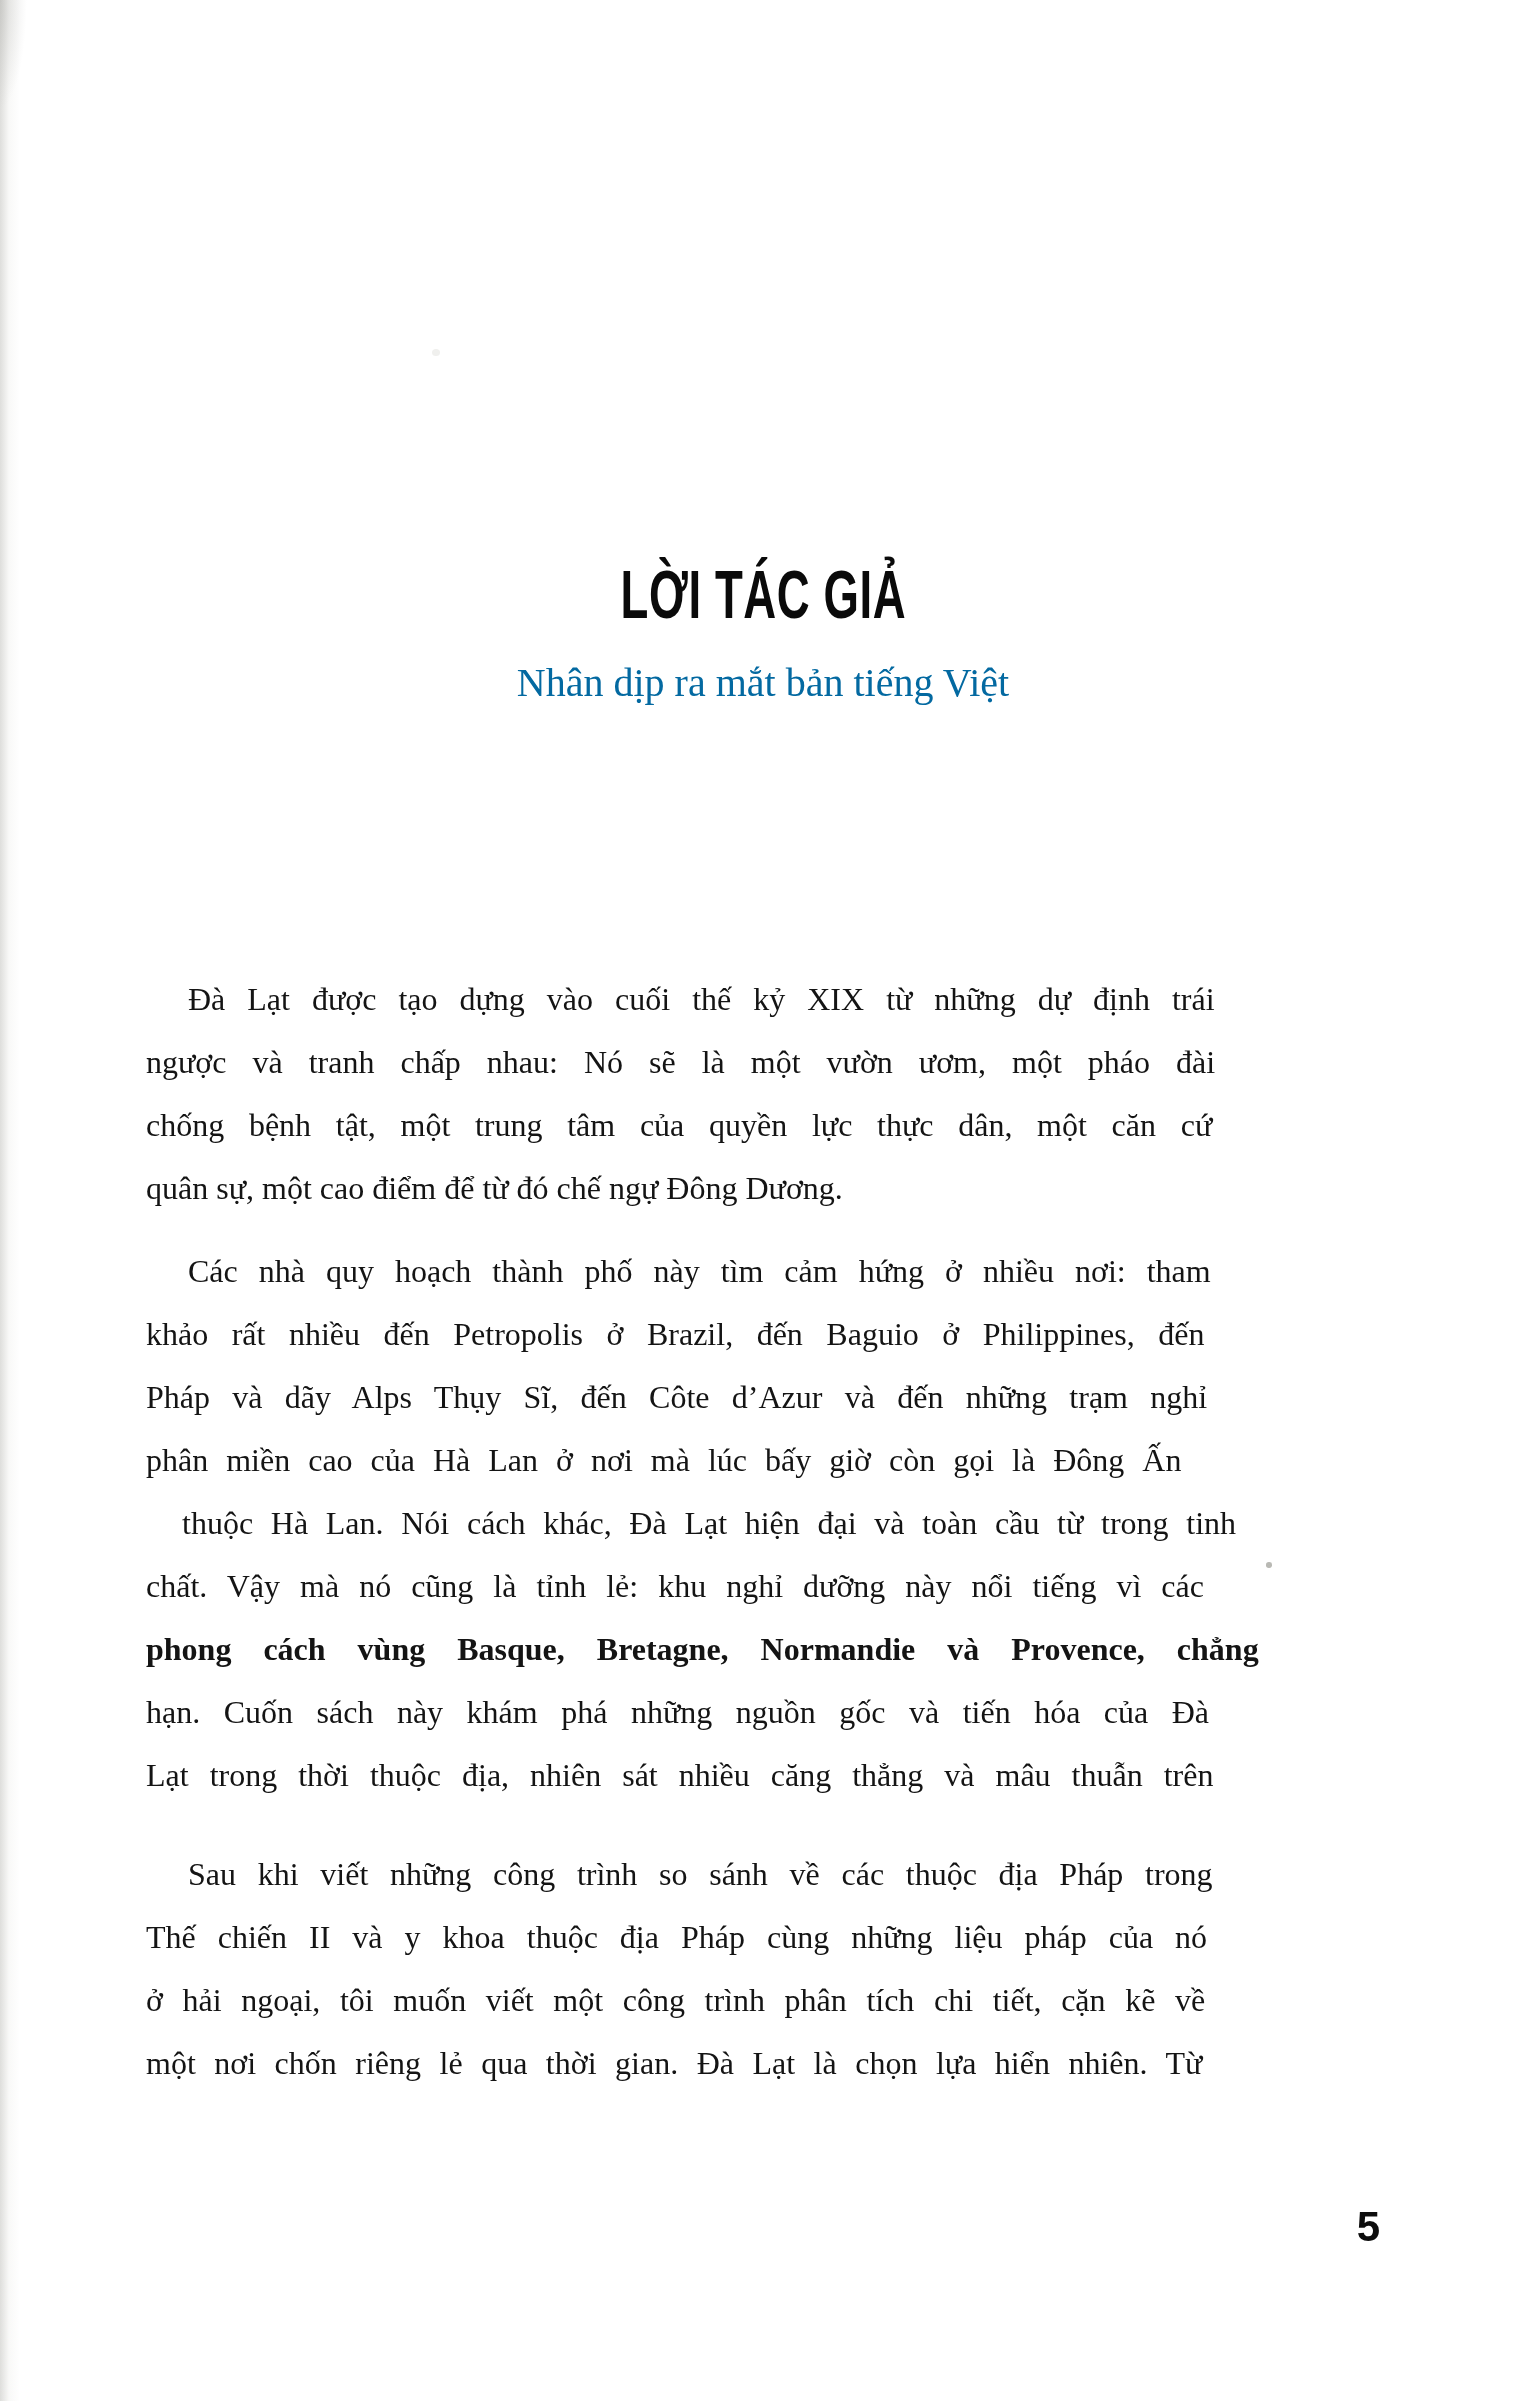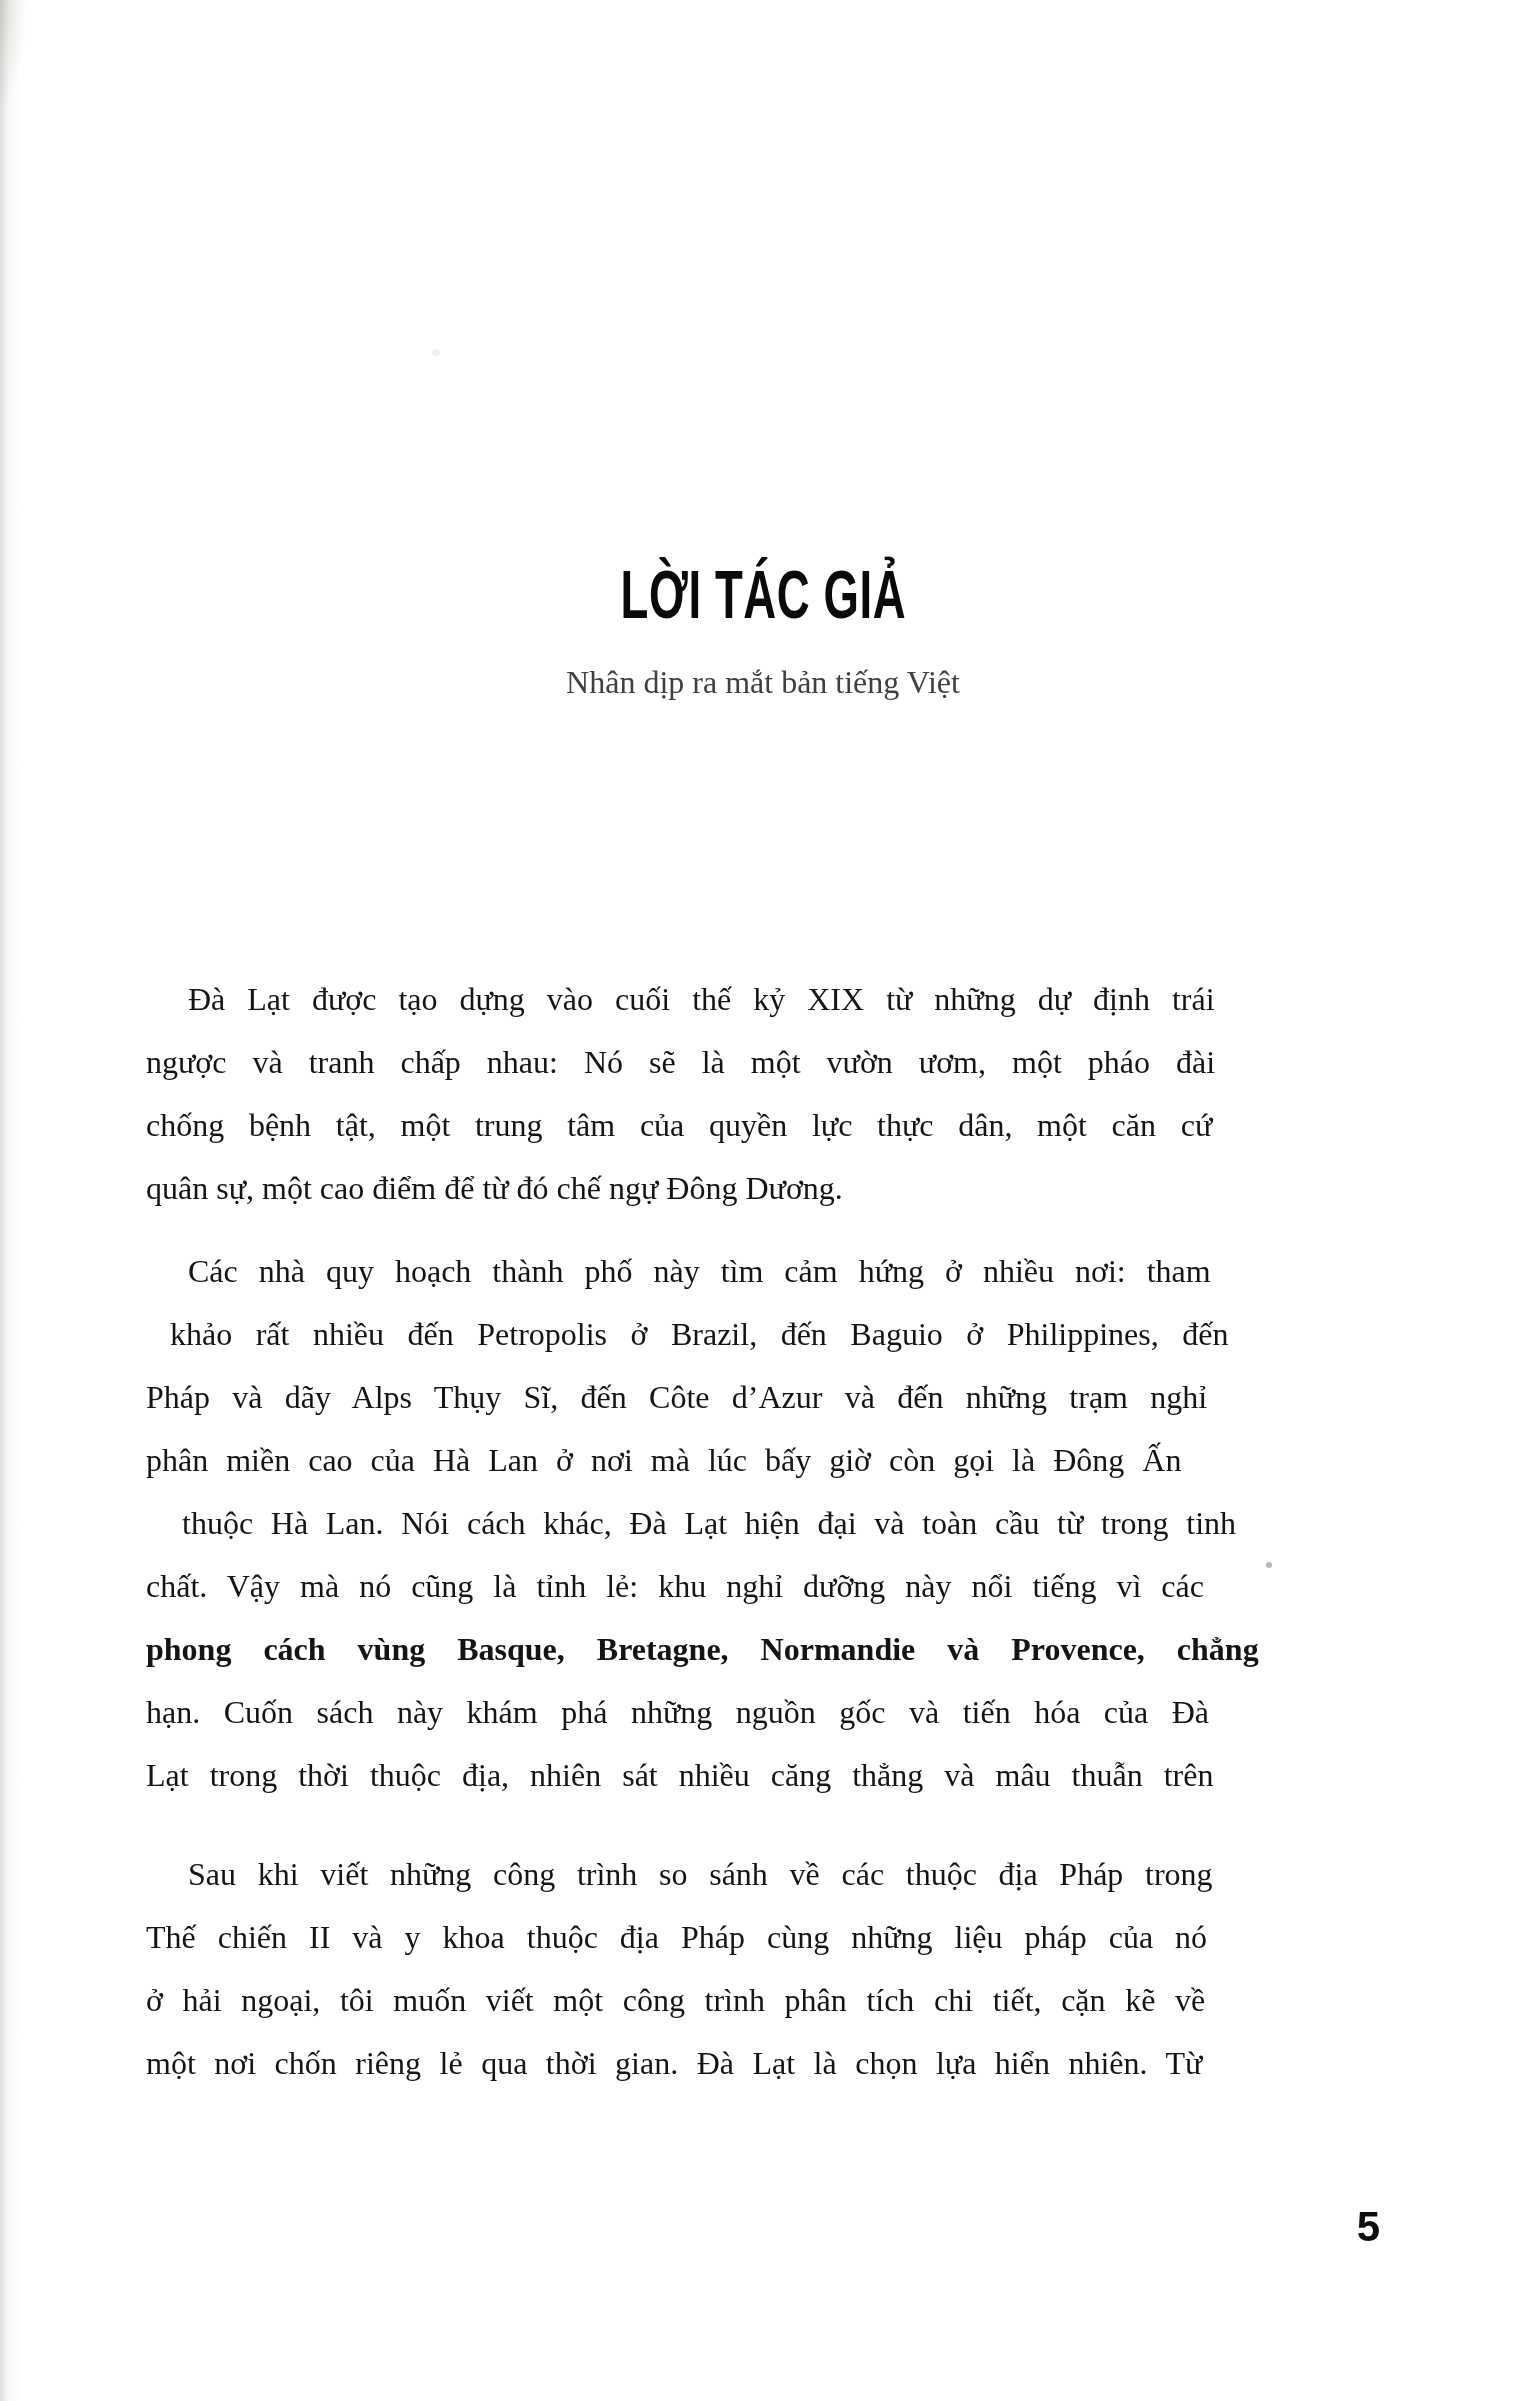--- a/index.html
+++ b/index.html
@@ -38,23 +38,23 @@
     font-size: 69px;
     line-height: 73px;
     letter-spacing: 0.9px;
     color: #0a0a0a;
     transform: scaleX(0.66);
     transform-origin: center;
     white-space: nowrap;
   }
   .subtitle-text {
     display: inline-block;
-    font-size: 32px;
+    font-size: 40px;
     line-height: 47px;
-    color: #404040;
+    color: #0369a1;
     white-space: nowrap;
   }
 
   .body-text {
     position: absolute;
     left: 146px; top: 968px;
     width: 1234px;
     font-size: 32px;
     color: #141414;
   }
@@ -100,21 +100,21 @@
 
   <div class="body-text">
       <div class="para">
         <div class="line first fit"><span style="word-spacing: 14px;">Đà Lạt được tạo dựng vào cuối thế kỷ XIX từ những dự định trái</span></div>
         <div class="line fit"><span style="word-spacing: 18px;">ngược và tranh chấp nhau: Nó sẽ là một vườn ươm, một pháo đài</span></div>
         <div class="line fit"><span style="word-spacing: 16.7px;">chống bệnh tật, một trung tâm của quyền lực thực dân, một căn cứ</span></div>
         <div class="line"><span>quân sự, một cao điểm để từ đó chế ngự Đông Dương.</span></div>
       </div>
       <div class="para">
         <div class="line first fit"><span style="word-spacing: 13px;">Các nhà quy hoạch thành phố này tìm cảm hứng ở nhiều nơi: tham</span></div>
-        <div class="line fit"><span style="word-spacing: 15.5px; margin-left: 24px;">khảo rất nhiều đến Petropolis ở Brazil, đến Baguio ở Philippines, đến</span></div>
+        <div class="line fit"><span style="word-spacing: 15.5px;">khảo rất nhiều đến Petropolis ở Brazil, đến Baguio ở Philippines, đến</span></div>
         <div class="line fit"><span style="word-spacing: 14.3px;">Pháp và dãy Alps Thụy Sĩ, đến Côte d’Azur và đến những trạm nghỉ</span></div>
         <div class="line fit"><span style="word-spacing: 10px;">phân miền cao của Hà Lan ở nơi mà lúc bấy giờ còn gọi là Đông Ấn</span></div>
         <div class="line fit"><span style="word-spacing: 9.7px; margin-left: 36px;">thuộc Hà Lan. Nói cách khác, Đà Lạt hiện đại và toàn cầu từ trong tinh</span></div>
         <div class="line fit"><span style="word-spacing: 12px;">chất. Vậy mà nó cũng là tỉnh lẻ: khu nghỉ dưỡng này nổi tiếng vì các</span></div>
         <div class="line fit"><span style="word-spacing: 24px; font-weight: bold;">phong cách vùng Basque, Bretagne, Normandie và Provence, chẳng</span></div>
         <div class="line fit"><span style="word-spacing: 15.5px;">hạn. Cuốn sách này khám phá những nguồn gốc và tiến hóa của Đà</span></div>
         <div class="line fit"><span style="word-spacing: 13px;">Lạt trong thời thuộc địa, nhiên sát nhiều căng thẳng và mâu thuẫn trên</span></div>
       </div>
       <div class="para">
         <div class="line first fit"><span style="word-spacing: 13.7px;">Sau khi viết những công trình so sánh về các thuộc địa Pháp trong</span></div>

